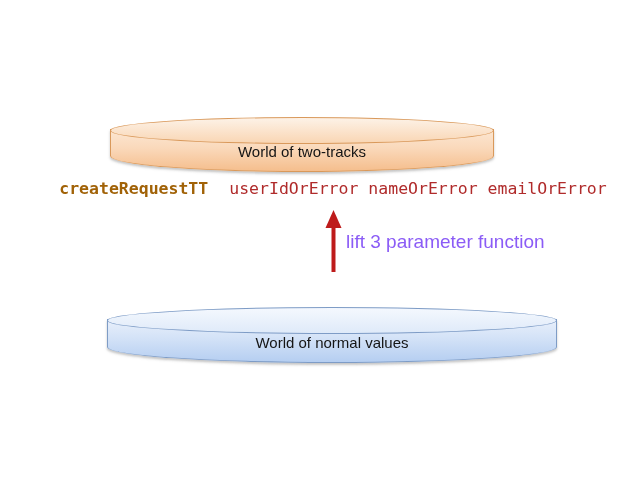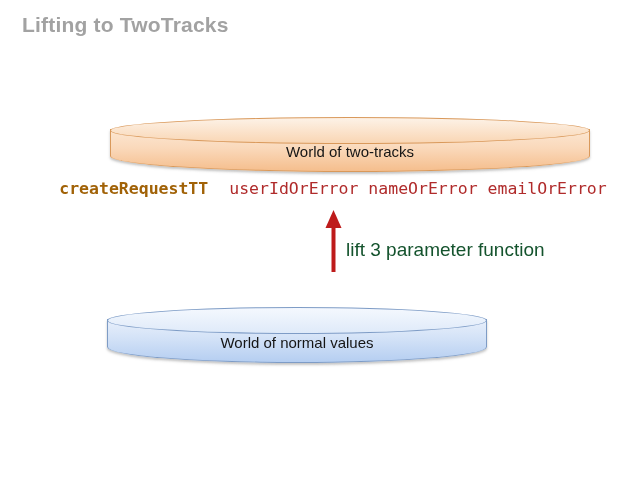--- a/index.html
+++ b/index.html
@@ -43,52 +43,51 @@
     border-color:#D9995B;
   }
   .cyl-blue .cyl-body{
     background:linear-gradient(180deg,#E9F0FB 0%,#D3E2F7 45%,#B5CEF1 100%);
     border-color:#7E9CC6;
   }
   .cyl-blue .cyl-top{
     background:linear-gradient(180deg,#F4F8FE 0%,#DFEAF9 100%);
     border-color:#7E9CC6;
   }
-  #cyl-two-tracks{left:110px;top:117px;width:480px;height:55px;}
-  #cyl-normal{left:107px;top:307px;width:380px;height:56px;}
+  #cyl-two-tracks{left:110px;top:117px;width:384px;height:55px;}
+  #cyl-normal{left:107px;top:307px;width:450px;height:56px;}
 
   
   .code-line{
     position:absolute;left:28px;right:0;
     text-align:center;
     font-family:"DejaVu Sans Mono", monospace;
     white-space:nowrap;
   }
   #code-lifted{top:179px;font-size:16.5px;}
   #code-normal{top:273px;font-size:20px;}
   .kw{font-weight:bold;}
   .args{margin-left:1ch;}
   #code-lifted .kw{color:#a16207;}
   #code-lifted .args{color:#B02B2B;margin-left:21px;}
   #code-normal .kw{color:#15639F;}
   #code-normal .args{color:#2077BB;}
 
   
   .lift-arrow{position:absolute;left:321px;top:208px;}
   .arrow-label{
-    position:absolute;left:346px;top:239px;
-    font-size:19px;color:#14532d;
+    position:absolute;left:346px;top:231px;
+    font-size:19px;color:#8b5cf6;
   }
 </style>
 </head>
 <body>
 
 <div class="slide">
 
-  <h1 class="slide-title">Lifting to TwoTracks</h1>
 
   <div class="cylinder cyl-orange" id="cyl-two-tracks">
     <div class="cyl-body"></div>
     <div class="cyl-top"></div>
     <div class="cyl-label">World of two-tracks</div>
   </div>
 
   <div class="code-line" id="code-lifted">
     <span class="kw">createRequestTT</span><span class="args">userIdOrError nameOrError emailOrError</span>
   </div>

